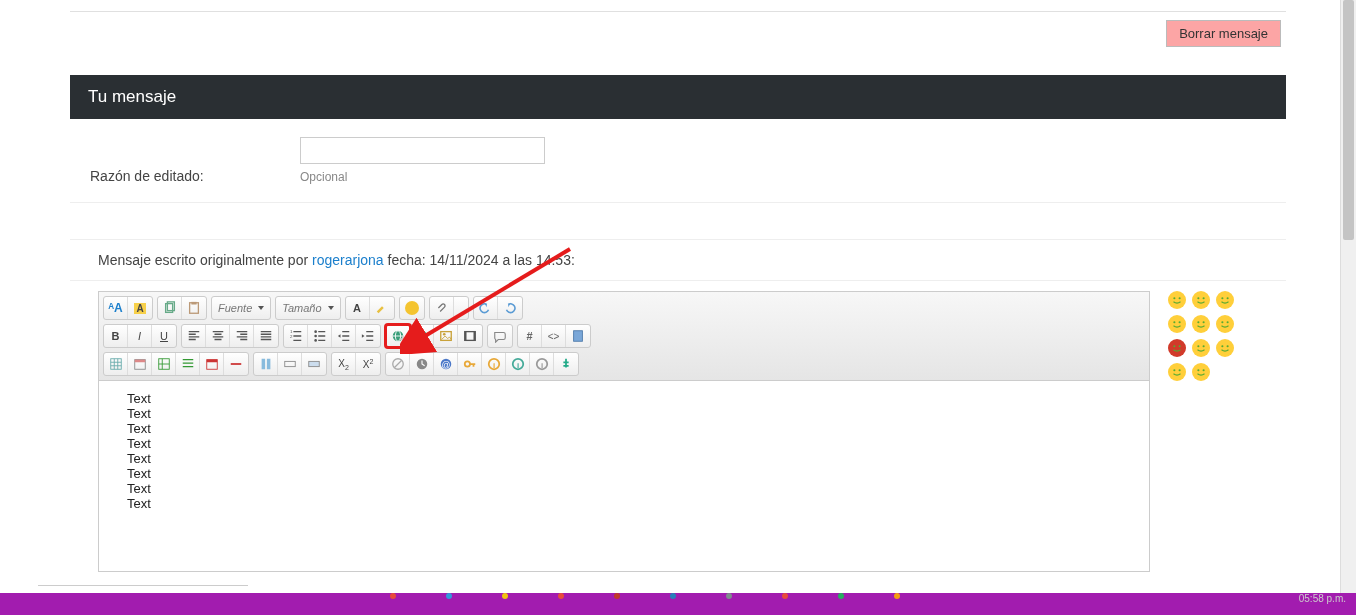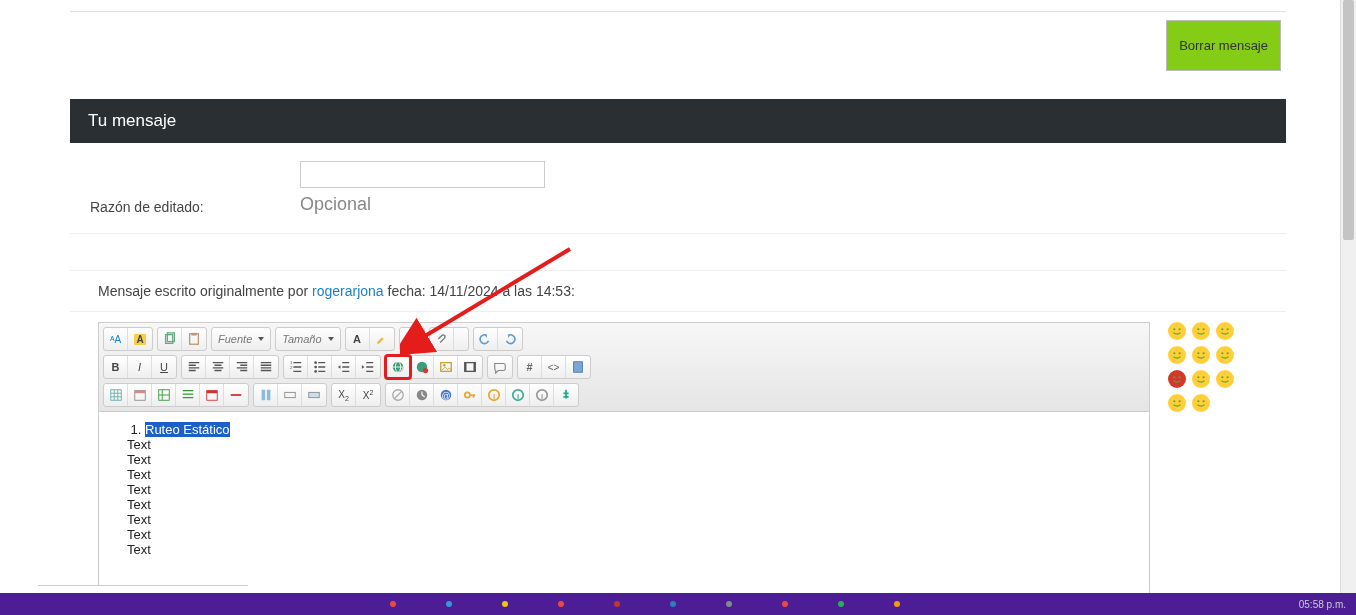--- a/index.html
+++ b/index.html
@@ -1,28 +1,28 @@
 <!DOCTYPE html>
 <html><head>
 <meta charset="utf-8">
 <style>
 * { margin: 0; padding: 0; box-sizing: border-box; }
 body { font-family: Arial, Helvetica, sans-serif; background: #fff; color: #333; font-size: 14px; }
 .page-wrap { width: 1356px; height: 615px; position: relative; overflow: hidden; background: #fff; }
 .top-bar { height: 12px; border-bottom: 1px solid #e0e0e0; margin: 0 70px 0 70px; }
 .delete-row { display: flex; justify-content: flex-end; padding: 8px 75px 8px 70px; }
-.btn-delete { background: #84cc16; border: 1px solid #bbb; padding: 17px 12px; font-size: 13px; cursor: pointer; color: #333; }
+.btn-delete { background: #fca5a5; border: 1px solid #bbb; padding: 5px 12px; font-size: 13px; cursor: pointer; color: #333; }
 .panel { margin: 20px 70px 0 70px; background: #fff; }
 .panel-header { background: #2a2f33; color: #fff; padding: 12px 18px; font-size: 17px; }
 .panel-body { padding: 0; }
 .form-row { display: flex; padding: 18px 20px; border-bottom: 1px solid #eee; align-items: flex-end; }
 .label-col { width: 210px; color: #444; font-size: 14px; padding-top: 2px; }
 .field-col { flex: 1; }
 .text-input { width: 245px; padding: 5px 8px; border: 1px solid #ccc; font-size: 13px; }
-.hint { font-size: 18px; color: #888; margin-top: 6px; }
+.hint { font-size: 12px; color: #888; margin-top: 6px; }
 .meta-row { padding: 12px 28px; color: #444; font-size: 14px; border-bottom: 1px solid #eee; }
 .meta-row a { color: #1b7fcc; text-decoration: none; }
 .editor-zone { display: flex; padding: 10px 28px; gap: 18px; }
 .editor-box { flex: 1; border: 1px solid #ccc; background: #fff; }
 .toolbar { background: linear-gradient(#f7f7f7, #e5e5e5); border-bottom: 1px solid #ccc; padding: 4px; }
 .toolbar-row { display: flex; flex-wrap: wrap; gap: 4px; margin-bottom: 4px; }
 .toolbar-row:last-child { margin-bottom: 0; }
 .tb-group { display: flex; border: 1px solid #ccc; background: linear-gradient(#fff,#eee); border-radius: 3px; }
 .tb-btn { width: 24px; height: 22px; display: flex; align-items: center; justify-content: center; cursor: pointer; border-right: 1px solid #ddd; font-size: 11px; font-family: Arial; color: #444; position: relative; }
 .tb-btn:last-child { border-right: none; }
@@ -31,21 +31,21 @@
 .tb-btn svg { width: 14px; height: 14px; }
 .highlight-btn { outline: 3px solid #e51c1c; outline-offset: -1px; border-radius: 2px; }
 .arrow-annot { position: absolute; top: 244px; left: 400px; pointer-events: none; z-index: 10; }
 .editor-content { padding: 10px 12px; min-height: 190px; font-size: 13px; color: #222; }
 .editor-content ol { margin-left: 34px; }
 .editor-content .sel { background: #1b5fc7; color: #fff; }
 .editor-content .line { margin-left: 16px; }
 .smiley-col { width: 90px; display: flex; flex-direction: column; gap: 6px; }
 .smiley-row { display: flex; gap: 6px; }
 .sm { width: 18px; height: 18px; border-radius: 50%; display: inline-flex; align-items: center; justify-content: center; font-size: 12px; cursor: pointer; }
-.taskbar { position: absolute; bottom: 0; left: 0; right: 0; height: 22px; background: #4c1d95; display: flex; align-items: center; padding: 0 10px; }
+.taskbar { position: absolute; bottom: 0; left: 0; right: 0; height: 22px; background: #a21caf; display: flex; padding: 0 10px; }
 .taskbar .tray { margin-left: auto; color: #ccc; font-size: 10px; }
 .scrollbar-right { position: absolute; right: 0; top: 0; bottom: 22px; width: 16px; background: #f0f0f0; border-left: 1px solid #ddd; }
 .scroll-thumb { position: absolute; left: 2px; right: 2px; top: 0; height: 240px; background: #c4c4c4; border-radius: 2px; }
 .white-gap { position: absolute; left: 38px; bottom: 22px; height: 8px; width: 210px; background: #fff; border-top: 1px solid #ccc; }
 .taskbar-dots { display: flex; gap: 50px; margin-left: 380px; }
 .taskbar-dots span { width: 6px; height: 6px; border-radius: 50%; display: inline-block; }
 </style>
 </head>
 <body>
 <div class="page-wrap">
@@ -74,21 +74,21 @@
       <span>Mensaje escrito originalmente por </span><a href="#">rogerarjona</a><span> fecha: 14/11/2024 a las 14:53:</span>
     </div>
 
     <div class="editor-zone">
       <div class="editor-box">
         <div class="toolbar">
 
           <div class="toolbar-row">
             <div class="tb-group">
               <div class="tb-btn">
-                    <span style="color:#1b7fcc;font-weight:normal;font-size:10px">ᴬA</span>
+                    <span style="color:#1b7fcc;font-weight:bold;font-size:12px">ᴬA</span>
                   </div>
               <div class="tb-btn">
                     <span style="background:#f7d04a;padding:0 2px;font-size:10px;font-weight:bold">A</span>
                   </div>
             </div>
             <div class="tb-group">
               <div class="tb-btn">
                     <svg viewBox="0 0 16 16">
                       <rect x="3" y="3" width="8" height="10" fill="none" stroke="#6a8" stroke-width="1.5"></rect>
                       <rect x="5" y="1" width="8" height="10" fill="none" stroke="#6a8" stroke-width="1.5"></rect>
@@ -373,23 +373,20 @@
                   </div>
               <div class="tb-btn">
                     <svg viewBox="0 0 16 16">
                       <path d="M8 2v10M5 6h6M5 10h6" stroke="#2a8" stroke-width="2"></path>
                     </svg>
                   </div>
             </div>
           </div>
         </div>
         <div class="editor-content">
-          <ol>
-            <li><span class="sel">Ruteo Estático</span></li>
-          </ol>
           <div id="editor-lines">
                 <div class="line">Text</div>
                 <div class="line">Text</div>
                 <div class="line">Text</div>
                 <div class="line">Text</div>
                 <div class="line">Text</div>
                 <div class="line">Text</div>
                 <div class="line">Text</div>
                 <div class="line">Text</div>
               </div>

